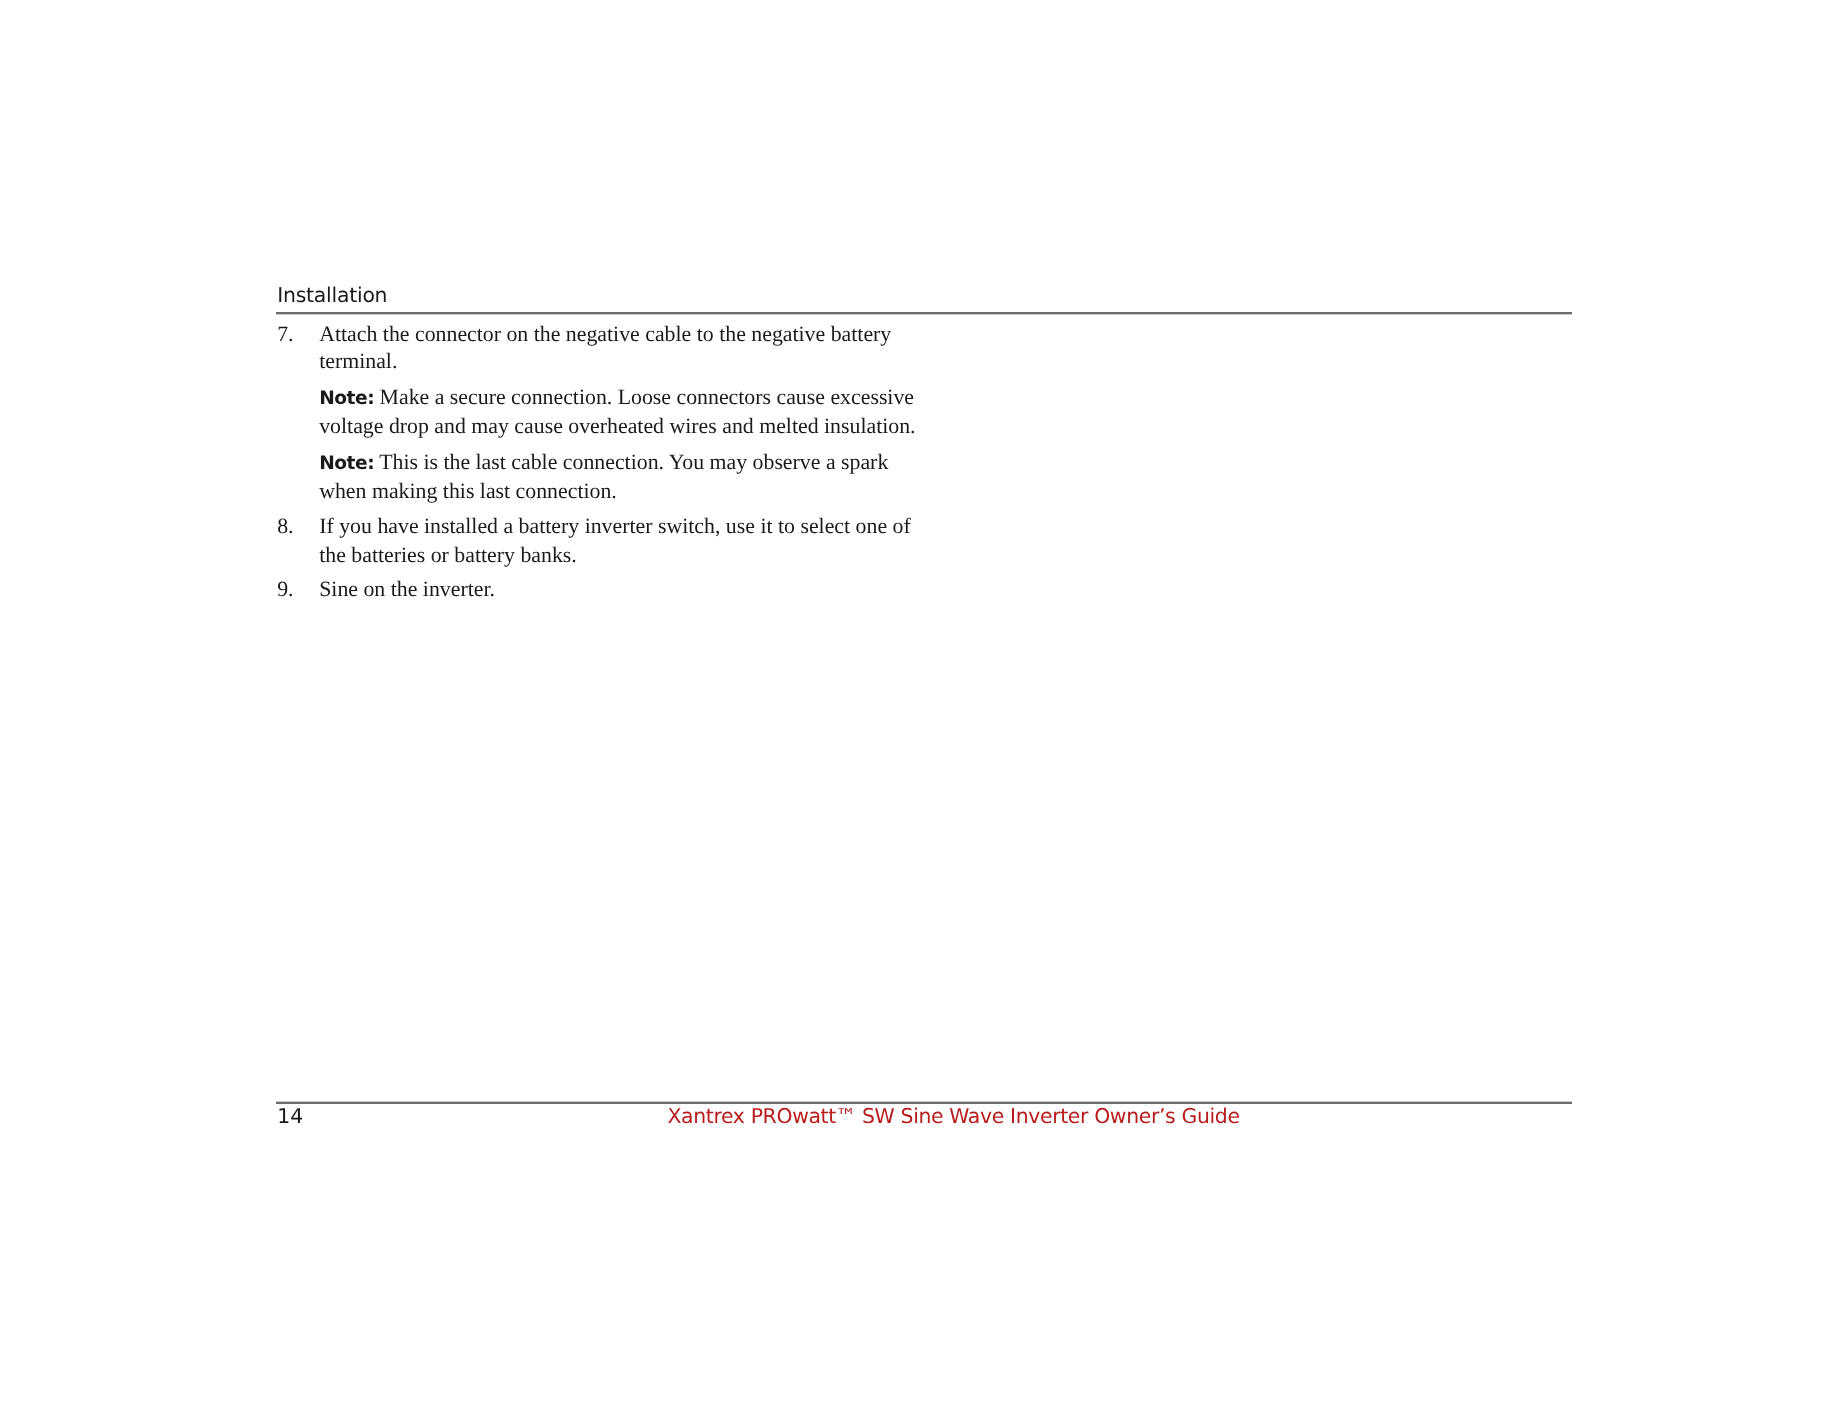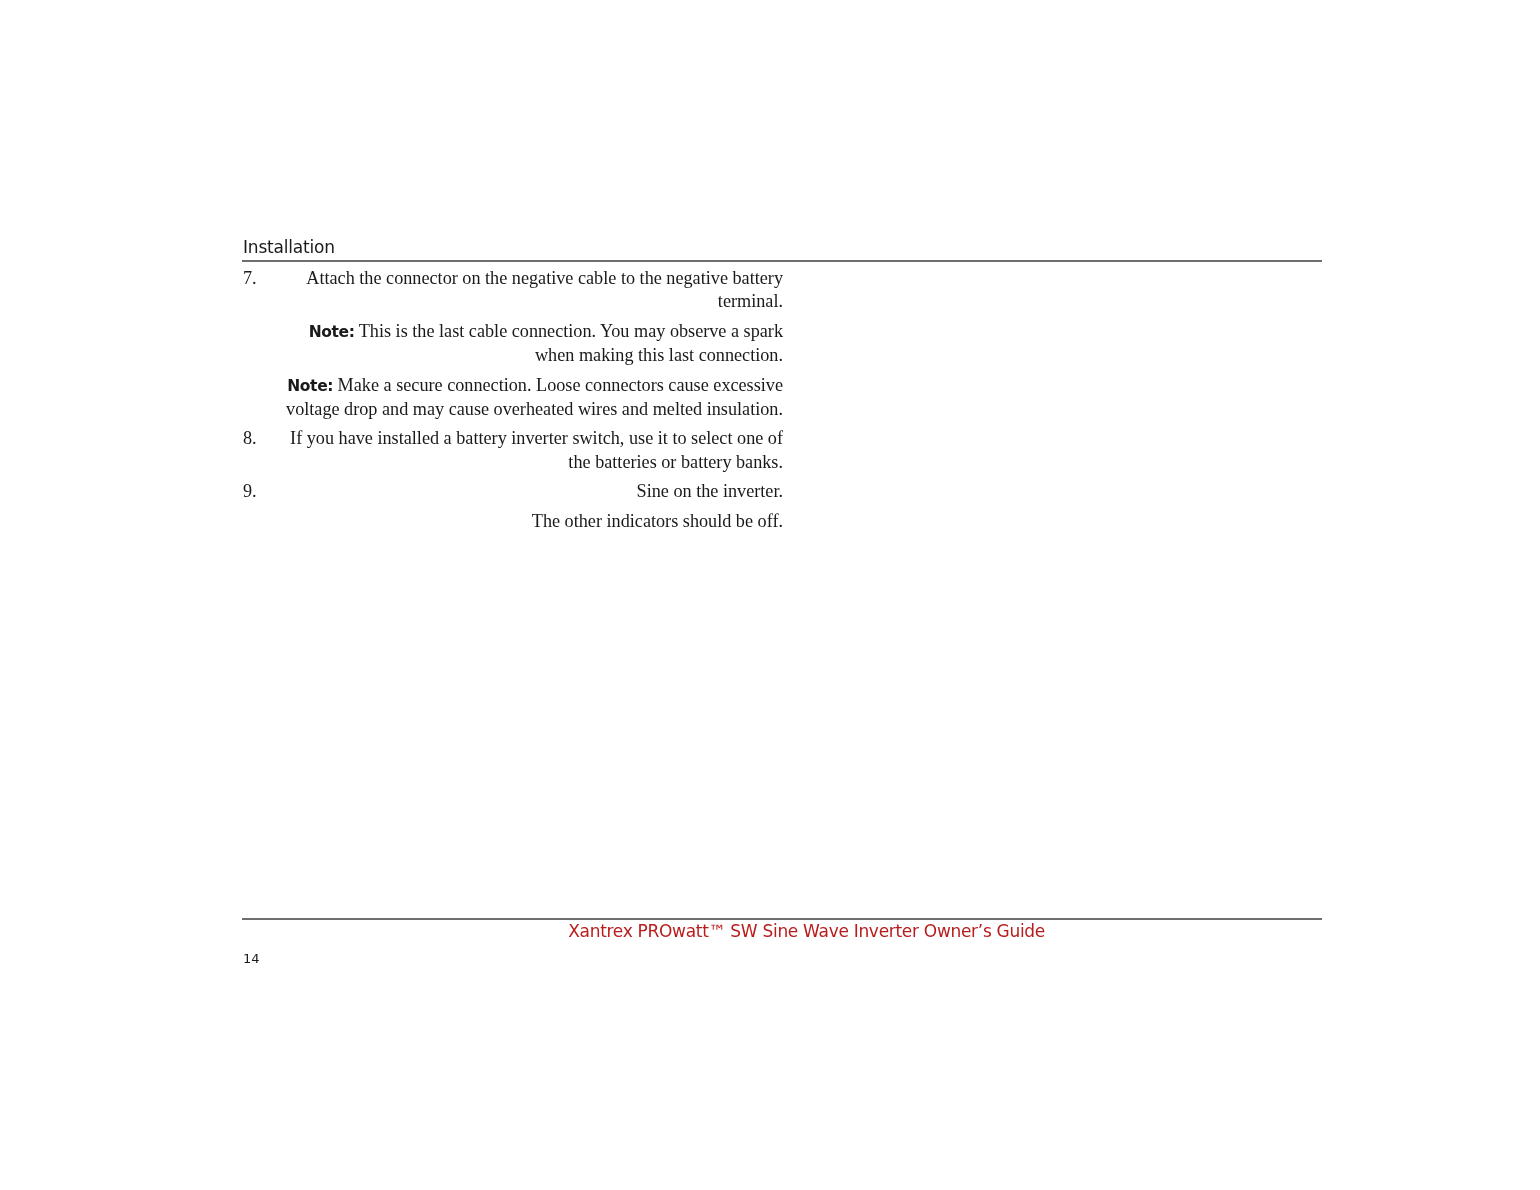--- a/index.html
+++ b/index.html
@@ -9,22 +9,22 @@
   }
   body {
     width: 1540px;
     height: 1190px;
     position: relative;
     overflow: hidden;
     color: #1a1a1a;
   }
   .page {
     position: absolute;
-    left: 12px; top: 0;
-    width: 1264px; height: 1190px; text-align: right;
+    left: 0; top: 0;
+    width: 1264px; height: 1190px;
   }
   .running-header {
     position: absolute;
     left: 231px;
     top: 236px;
     font-family: "DejaVu Sans", sans-serif;
     font-size: 17px;
     line-height: 22px;
     color: #1a1a1a;
     letter-spacing: -0.2px;
@@ -73,24 +73,23 @@
     top: 918px;
     width: 1080px;
     height: 2px;
     background: #6e6e6e;
   }
   .footer-page {
     position: absolute;
     left: 231px;
     top: 920px;
     font-family: "DejaVu Sans", sans-serif;
-    font-size: 13px;
+    font-size: 17px;
     line-height: 22px;
     color: #1a1a1a;
-    margin-top: 28px;
   }
   .footer-title {
     position: absolute;
     right: 231px;
     top: 920px;
     font-family: "DejaVu Sans", sans-serif;
     font-size: 17px;
     line-height: 22px;
     color: #b91c1c;
     letter-spacing: -0.3px;
@@ -105,37 +104,36 @@
   <div class="running-header">Installation</div>
   <div class="header-rule"></div>
 
   <div class="content">
 
     <div class="step">
       <span class="step-num">7.</span>
       <span>Attach the connector on the negative cable to the negative battery terminal.</span>
     </div>
     <div class="para">
-      <span class="note-label">Note:</span><span> This is the last cable connection. You may observe a spark when making this last connection.</span>
+      <span class="note-label">Note:</span><span> Make a secure connection. Loose connectors cause excessive voltage drop and may cause overheated wires and melted insulation.</span>
     </div>
     <div class="para">
-      <span class="note-label">Note:</span><span> Make a secure connection. Loose connectors cause excessive voltage drop and may cause overheated wires and melted insulation.</span>
+      <span class="note-label">Note:</span><span> This is the last cable connection. You may observe a spark when making this last connection.</span>
     </div>
 
     <div class="step">
       <span class="step-num">8.</span>
       <span>If you have installed a battery inverter switch, use it to select one of the batteries or battery banks.</span>
     </div>
 
     <div class="step">
       <span class="step-num">9.</span>
       <span>Sine on the inverter.</span>
     </div>
 
-    <div class="para">The other indicators should be off.</div>
 
   </div>
 
   <div class="footer-rule"></div>
   <div class="footer-page">14</div>
   <div class="footer-title">Xantrex PROwatt™ SW Sine Wave Inverter Owner’s Guide</div>
 
 </div>
 
 </body></html>

